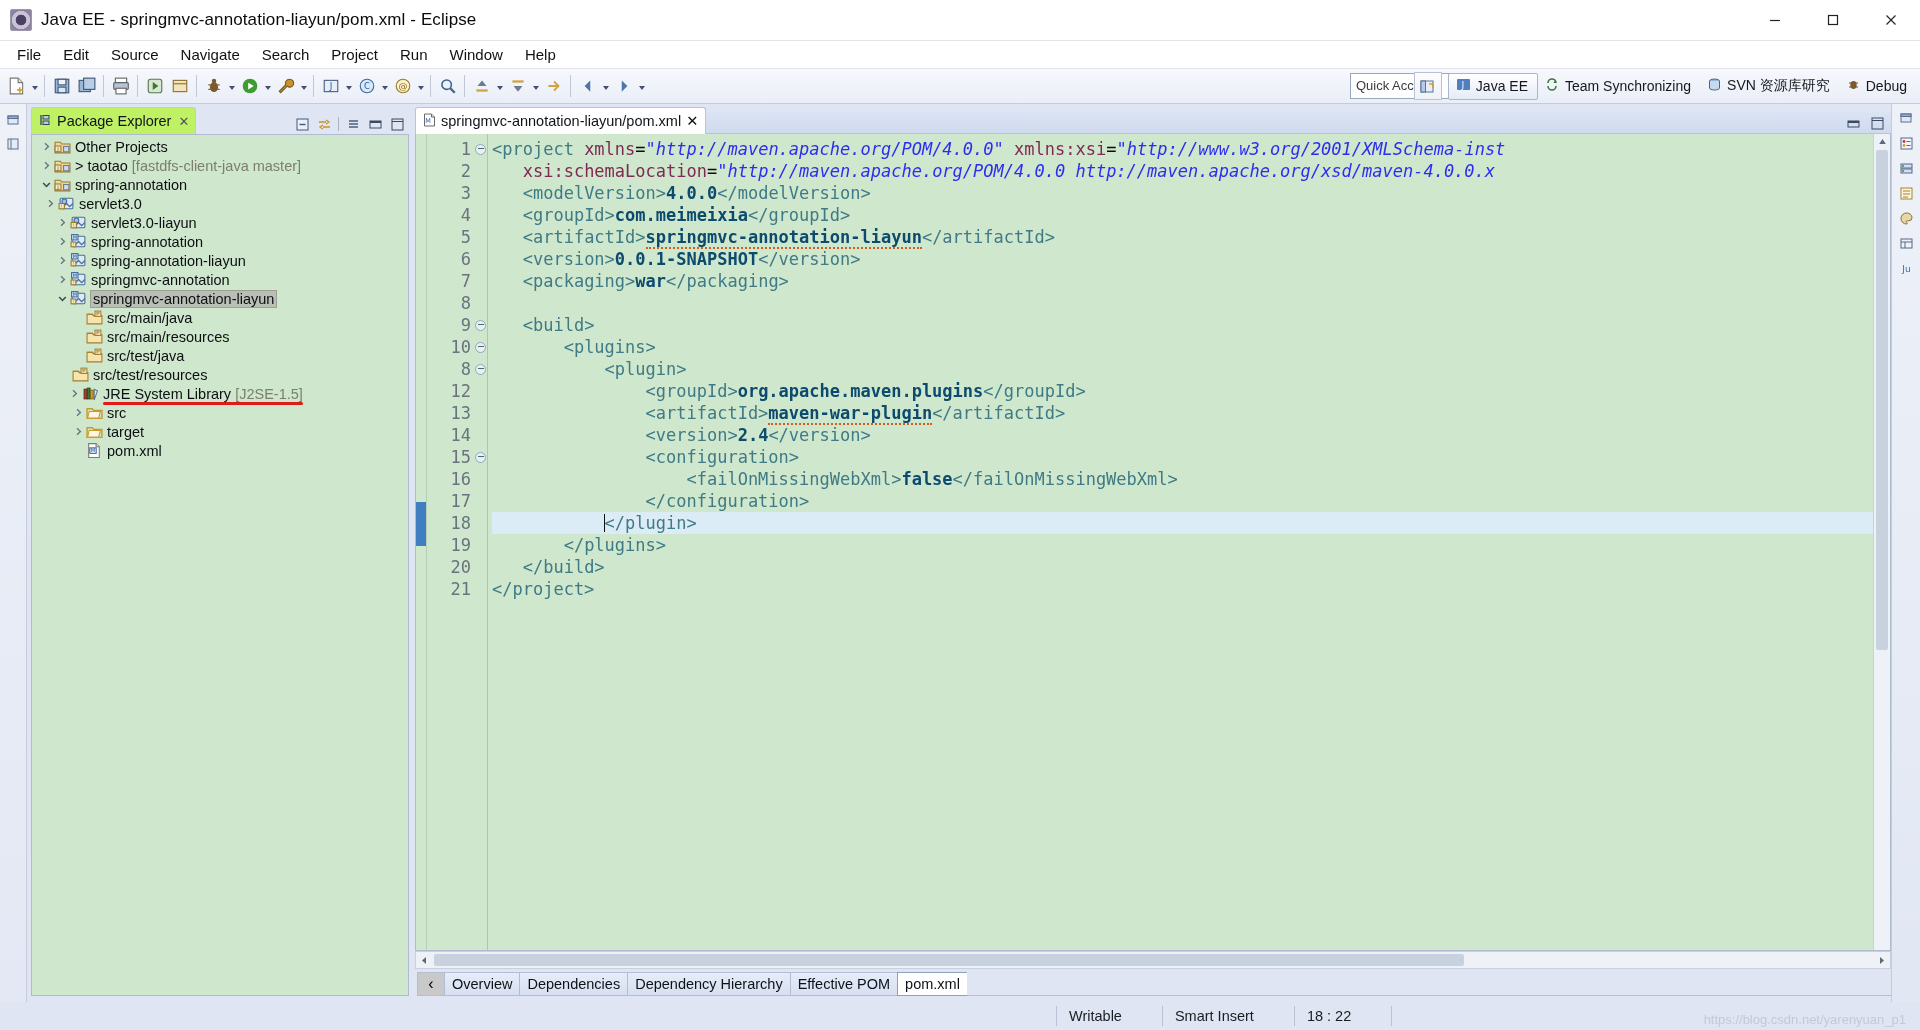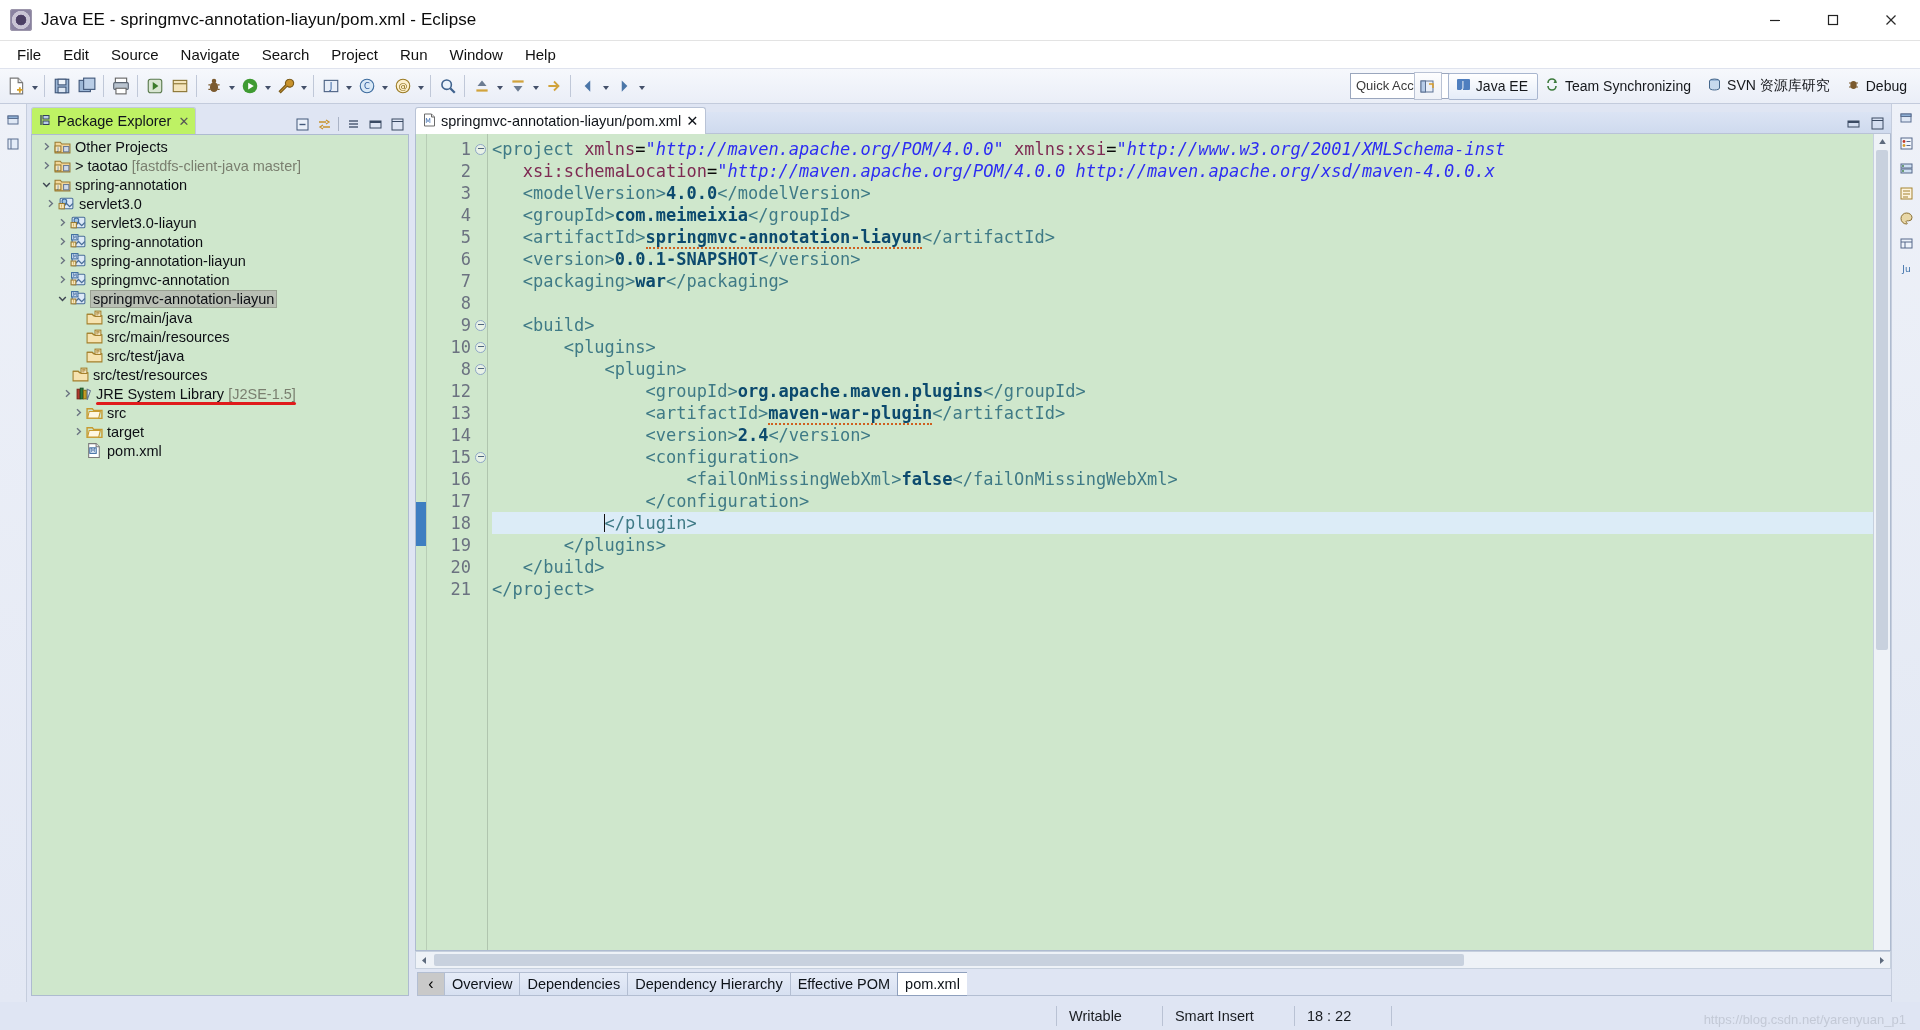--- a/index.html
+++ b/index.html
@@ -807,21 +807,21 @@
           <div class="row" style="padding-left: 24px;">
             <div class="twisty"></div>
             <span class="row-ico"><svg viewBox="0 0 16 16" width="17" height="17">
                 <path d="M1 5h5l1.2 1.4H15V14H1z" fill="#f6e3b0" stroke="#a37f2b"></path>
                 <path d="M1 5h5l1.2 1.4H15" fill="none" stroke="#a37f2b"></path>
                 <rect x="8.5" y="2" width="5.5" height="5" fill="#f9eecd" stroke="#a37f2b"></rect>
                 <path d="M9.6 3.3h3.2M9.6 4.4h3.2M9.6 5.5h2" stroke="#a37f2b" stroke-width=".7"></path>
               </svg></span>
             <span class=""><span>src/test/resources</span></span>
           </div>
-          <div class="row" style="padding-left: 27px;">
+          <div class="row" style="padding-left: 34px;">
             <div class="twisty">
               <svg width="9" height="9" viewBox="0 0 9 9">
                 <path d="M3 1.2L6.4 4.5 3 7.8" fill="none" stroke="#6b7482" stroke-width="1.4"></path>
               </svg>
             </div>
             <span class="row-ico"><svg viewBox="0 0 16 16" width="17" height="17">
                 <rect x="2" y="4" width="2.6" height="9" fill="#b23a2e" stroke="#7a241b"></rect>
                 <rect x="5" y="3" width="2.6" height="10" fill="#2f7a3c" stroke="#1c5226"></rect>
                 <rect x="8" y="5" width="2.6" height="8" fill="#c9a227" stroke="#8a6d14"></rect>
                 <path d="M11.5 4l3 1.5-3 8.5z" fill="#dfe6f0" stroke="#68788f"></path>

